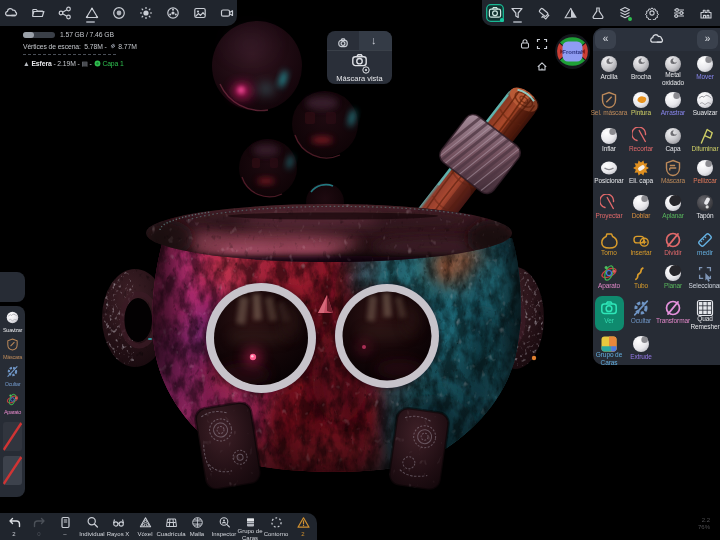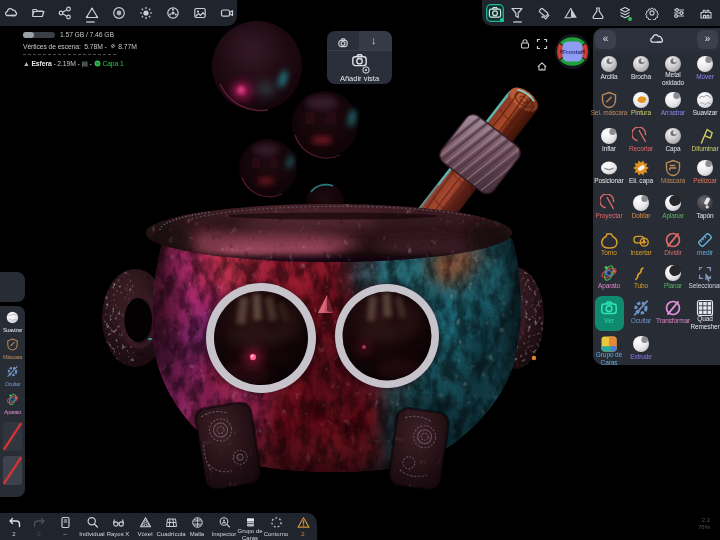--- a/index.html
+++ b/index.html
@@ -480,21 +480,21 @@
 <div class="abs" style="left:44px;top:3px;color:#c9cdd4;font-size:11px">↓</div>
 <div class="abs" style="left:24px;top:21px"><svg width="17" height="17" viewBox="0 0 17 17">
         <rect x="1.8" y="4.760000000000001" width="13.4" height="8.84" rx="2.5" stroke="#dfe1e6" stroke-width="1.4" fill="none"></rect>
 <path d="M5.78 4.760000000000001 l1.36 -2.04 h3.06 l1.36 2.04" stroke="#dfe1e6" stroke-width="1.4" fill="none"></path>
 <circle cx="8.5" cy="9.18" r="2.72" stroke="#dfe1e6" stroke-width="1.4" fill="none"></circle>
       </svg></div>
 <div class="abs" style="left:35px;top:29px;width:8px;height:8px"><svg width="8" height="8" viewBox="0 0 8 8">
         <circle cx="4" cy="4" r="3.2" fill="#2a2f39" stroke="#dfe1e6" stroke-width="1"></circle>
         <circle cx="4" cy="4" r="1.1" fill="#dfe1e6"></circle>
       </svg></div>
-<div class="abs" style="left:0;top:43px;width:65px;text-align:center;color:#e7e8eb;font-size:7.5px">Añadir vista</div>
+<div class="abs" style="left:0;top:43px;width:65px;text-align:center;color:#e7e8eb;font-size:7.5px">Máscara vista</div>
 </div>
 
 <div class="abs" style="left:519px;top:36px"><svg width="12" height="12" viewBox="0 0 12 12">
       <rect x="2.5" y="5" width="7" height="5" rx="1.2" stroke="#c9cdd4" stroke-width="1.1" fill="none"></rect>
       <path d="M4 5 V3.8 a2 2 0 0 1 4 0 V5" stroke="#c9cdd4" stroke-width="1.1" fill="none"></path>
     </svg></div>
 <div class="abs" style="left:536px;top:36px"><svg width="12" height="12" viewBox="0 0 12 12">
       <path d="M1.5 4 V1.5 H4 M8 1.5 H10.5 V4 M10.5 8 V10.5 H8 M4 10.5 H1.5 V8" stroke="#c9cdd4" stroke-width="1.2" fill="none"></path>
     </svg></div>
 <div class="abs" style="left:536px;top:58px"><svg width="12" height="12" viewBox="0 0 12 12">

